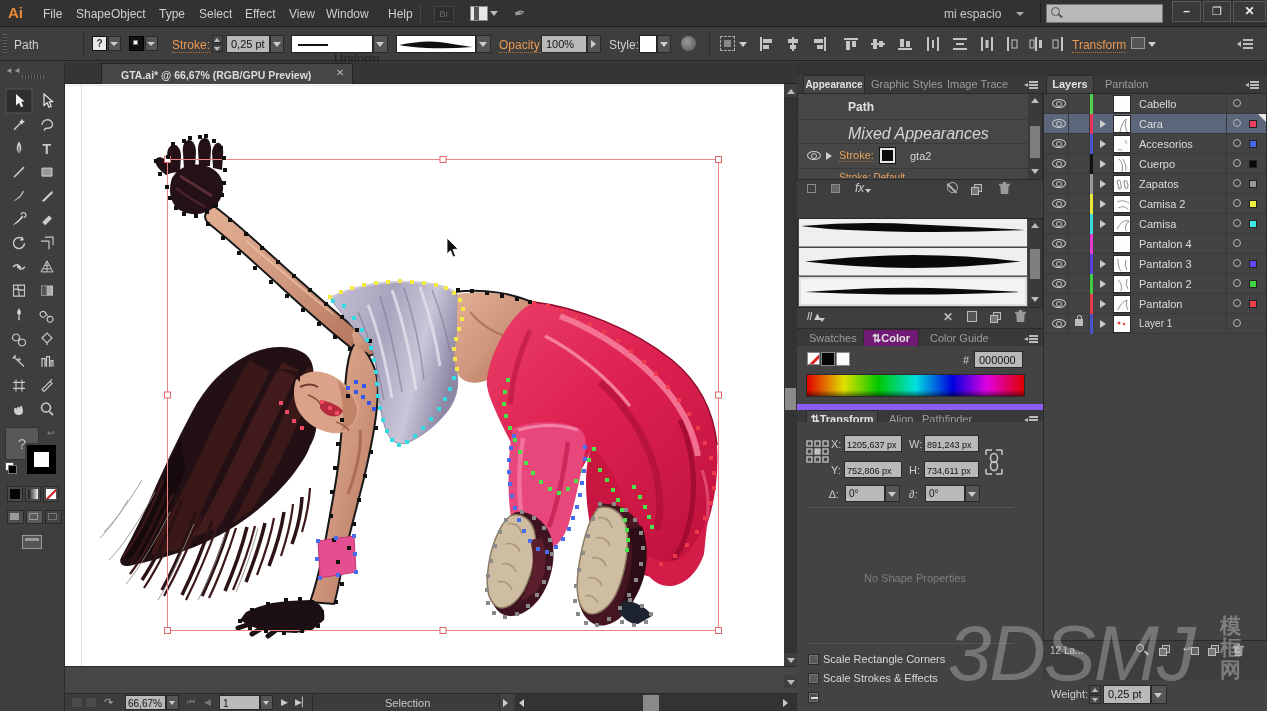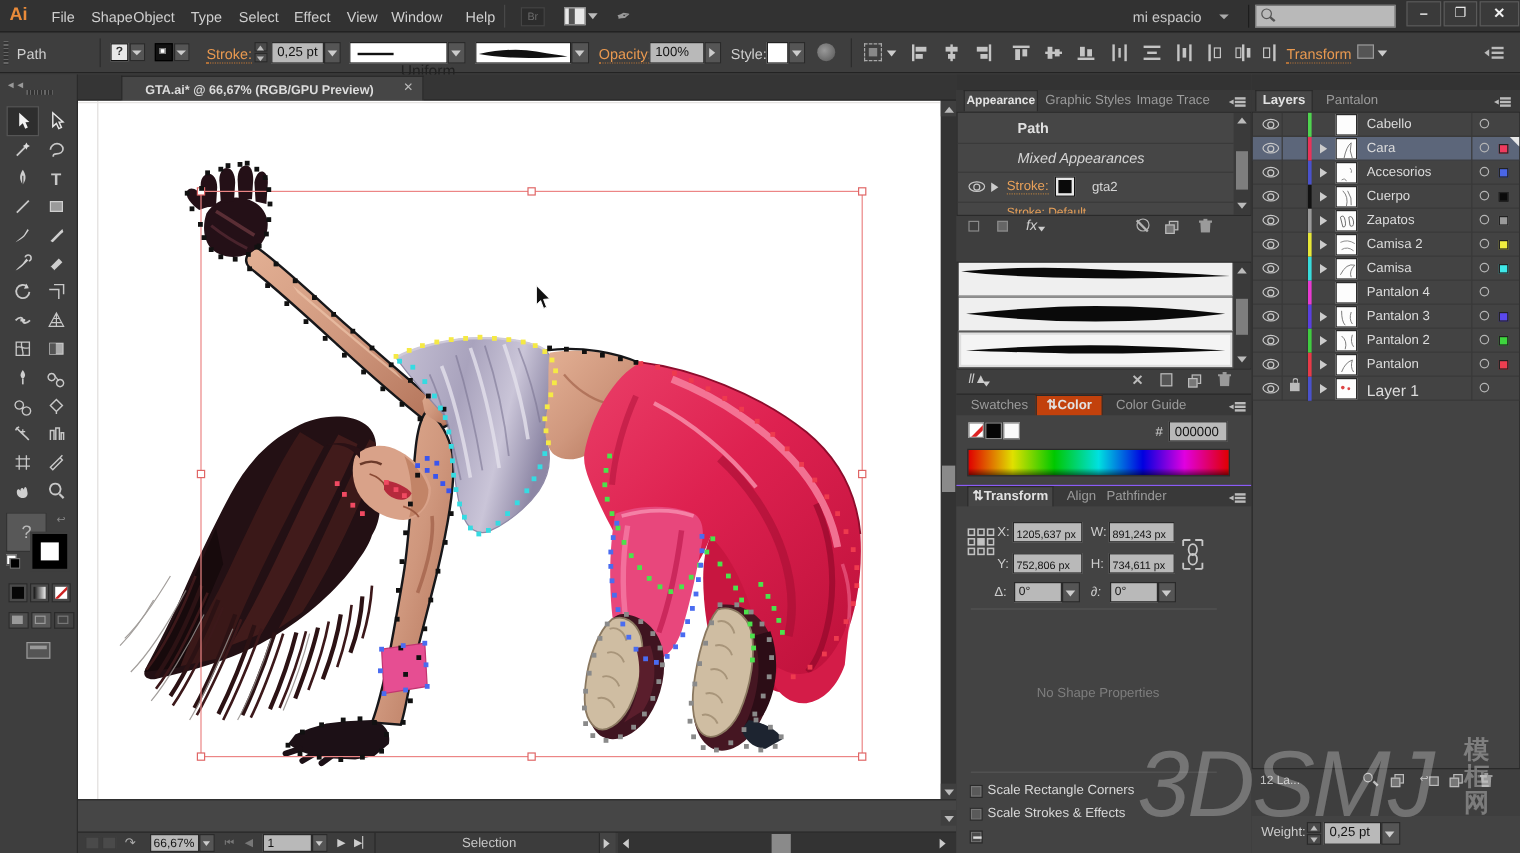--- a/index.html
+++ b/index.html
@@ -813,21 +813,21 @@
       <span class="abs" style="left:74px;top:3px;color:#9b9b9b;font-size:11px;">Graphic Styles</span>
       <span class="abs" style="left:150px;top:3px;color:#9b9b9b;font-size:11px;">Image Trace</span>
       <span class="abs" style="left:232px;top:6px;width:9px;height:1.5px;background:#bbb;box-shadow:0 3px 0 #bbb,0 6px 0 #bbb;"></span>
       <span class="abs" style="left:227px;top:8px;width:0;height:0;border-top:2.5px solid transparent;border-bottom:2.5px solid transparent;border-right:4px solid #bbb;"></span>
     </div>
     <div class="abs" style="left:0;top:31px;width:246px;height:87px;background:#464646;border:1px solid #2a2a2a;">
       <div class="abs" style="left:0;top:0;width:230px;height:26px;border-bottom:1px solid #3a3a3a;">
           <span class="abs" style="left:50px;top:6px;color:#e0e0e0;font-size:12px;font-weight:bold;">Path</span>
         </div>
       <div class="abs" style="left:0;top:26px;width:230px;height:24px;border-bottom:1px solid #3a3a3a;">
-          <span class="abs" style="left:50px;top:5px;color:#d5d5d5;font-size:12px;font-style:italic;">Mixed Appearances</span>
+          <span class="abs" style="left:50px;top:5px;color:#d5d5d5;font-size:16px;font-style:italic;">Mixed Appearances</span>
         </div>
       <div class="abs" style="left:0;top:50px;width:230px;height:25px;border-bottom:1px solid #3a3a3a;">
         <span class="abs eye" style="left:9px;top:7px;"></span>
         <span class="abs" style="left:28px;top:8px;width:0;height:0;border-top:4px solid transparent;border-bottom:4px solid transparent;border-left:6px solid #ccc;"></span>
         <span class="abs" style="left:41px;top:5px;color:#e9a159;font-size:11px;border-bottom:1px dotted #a87840;">Stroke:</span>
         <span class="abs" style="left:81px;top:3px;width:17px;height:17px;background:#e8e8e8;border:1px solid #111;"></span>
         <span class="abs" style="left:84px;top:6px;width:11px;height:11px;background:#0a0a0a;"></span>
         <span class="abs" style="left:112px;top:6px;color:#d5d5d5;font-size:11px;">gta2</span>
       </div>
       <div class="abs" style="left:0;top:75px;width:230px;height:9px;overflow:hidden;">
@@ -880,37 +880,37 @@
       <span class="abs" style="left:22px;top:10px;width:0;height:0;border-left:3px solid transparent;border-right:3px solid transparent;border-top:4px solid #ccc;"></span>
       <span class="abs" style="left:146px;top:2px;color:#bbb;font-size:12px;font-weight:bold;">✕</span>
       <span class="abs" style="left:170px;top:3px;width:10px;height:11px;border:1px solid #bbb;background:#555;"></span>
       <span class="abs" style="left:196px;top:4px;width:8px;height:8px;border:1px solid #bbb;background:#555;"></span>
       <span class="abs" style="left:193px;top:7px;width:8px;height:8px;border:1px solid #bbb;background:#777;"></span>
       <span class="abs trash" style="left:218px;top:2px;"></span>
     </div>
 
     <div class="abs" style="left:0;top:266px;width:246px;height:18px;background:#393939;border-top:1px solid #2a2a2a;">
       <span class="abs" style="left:12px;top:3px;color:#9b9b9b;font-size:11px;">Swatches</span>
-      <div class="abs" style="left:66px;top:0;width:56px;height:18px;background:#c2410c;border:1px solid #2a2a2a;border-bottom:none;color:#e2e2e2;font-size:11px;font-weight:bold;text-align:center;line-height:17px;">⇅Color</div>
+      <div class="abs" style="left:66px;top:0;width:56px;height:18px;background:#701a75;border:1px solid #2a2a2a;border-bottom:none;color:#e2e2e2;font-size:11px;font-weight:bold;text-align:center;line-height:17px;">⇅Color</div>
       <span class="abs" style="left:133px;top:3px;color:#9b9b9b;font-size:11px;">Color Guide</span>
       <span class="abs" style="left:232px;top:6px;width:9px;height:1.5px;background:#bbb;box-shadow:0 3px 0 #bbb,0 6px 0 #bbb;"></span>
       <span class="abs" style="left:227px;top:8px;width:0;height:0;border-top:2.5px solid transparent;border-bottom:2.5px solid transparent;border-right:4px solid #bbb;"></span>
     </div>
     <div class="abs" style="left:0;top:284px;width:246px;height:58px;background:#434343;">
       <span class="abs" style="left:10px;top:6px;width:13px;height:13px;background:#fff;border:1px solid #888;overflow:hidden;">
           <span class="abs" style="left:-3px;top:5px;width:22px;height:3px;background:#d22;transform:rotate(-45deg);"></span>
         </span>
       <span class="abs" style="left:24px;top:6px;width:14px;height:14px;background:#050505;border:1px solid #888;"></span>
       <span class="abs" style="left:39px;top:6px;width:14px;height:14px;background:#fbfbfb;border:1px solid #888;"></span>
       <span class="abs" style="left:166px;top:8px;color:#ccc;font-size:11px;">#</span>
       <span class="abs inp" style="left:177px;top:5px;width:49px;height:17px;font-size:11px;">000000</span>
       <div class="abs" style="left:9px;top:28px;width:219px;height:23px;border:1px solid #2a2a2a;background:linear-gradient(to bottom, rgba(0,0,0,0) 72%, rgba(0,0,0,0.5) 100%), linear-gradient(to right, #e00000, #e0e000 17%, #00c800 33%, #00e0e0 50%, #0000e0 67%, #e000e0 83%, #e00000 100%);"></div>
     </div>
 
-    <div class="abs" style="left:0;top:342px;width:246px;height:18px;background:#393939;border-top:1px solid #8b5cf6;">
+    <div class="abs" style="left:0;top:342px;width:246px;height:18px;background:#393939;border-top:6px solid #8b5cf6;">
       <div class="abs" style="left:9px;top:0;width:72px;height:18px;background:#464646;border:1px solid #2a2a2a;border-bottom:none;color:#e2e2e2;font-size:11px;font-weight:bold;text-align:center;line-height:17px;">⇅Transform</div>
       <span class="abs" style="left:92px;top:3px;color:#9b9b9b;font-size:11px;">Align</span>
       <span class="abs" style="left:125px;top:3px;color:#9b9b9b;font-size:11px;">Pathfinder</span>
       <span class="abs" style="left:232px;top:6px;width:9px;height:1.5px;background:#bbb;box-shadow:0 3px 0 #bbb,0 6px 0 #bbb;"></span>
       <span class="abs" style="left:227px;top:8px;width:0;height:0;border-top:2.5px solid transparent;border-bottom:2.5px solid transparent;border-right:4px solid #bbb;"></span>
     </div>
     <div class="abs" style="left:0;top:360px;width:246px;height:351px;background:#434343;">
 
 <svg class="abs" style="left:8px;top:16px;" width="24" height="26" viewBox="0 0 24 26">
           <g fill="none" stroke="#c2c2c2" stroke-width="1.3">
@@ -1123,21 +1123,21 @@
           <span class="abs" style="left:24px;top:0;width:1px;height:20px;background:#393939;"></span>
           <span class="abs" style="left:31px;top:5px;width:8px;height:7px;background:#bbb;"></span>
           <span class="abs" style="left:32.5px;top:1px;width:5px;height:6px;border:1.5px solid #bbb;border-bottom:none;border-radius:4px 4px 0 0;"></span>
           <span class="abs" style="left:45px;top:0;width:1px;height:20px;background:#393939;"></span>
           <span class="abs" style="left:46px;top:0;width:3px;height:20px;background:#4a52cc;"></span>
           <span class="abs" style="left:56px;top:6px;width:0;height:0;border-top:4.5px solid transparent;border-bottom:4.5px solid transparent;border-left:6px solid #ccc;"></span>
           <span class="abs" style="left:69px;top:1px;width:18px;height:18px;background:#fdfdfd;border:1px solid #2a2a2a;"><svg width="17" height="17" viewBox="0 0 17 17">
               <circle cx="5" cy="7" r="1.5" fill="#d44"></circle>
               <circle cx="10" cy="8" r="1.2" fill="#d44"></circle>
             </svg></span>
-          <span class="abs" style="left:95px;top:4px;color:#dcdcdc;font-size:13px;">Layer 1</span>
+          <span class="abs" style="left:95px;top:4px;color:#dcdcdc;font-size:10px;">Layer 1</span>
           <span class="abs" style="left:182px;top:0;width:1px;height:20px;background:#393939;"></span>
           <span class="abs" style="left:189px;top:5px;width:8px;height:8px;border:1.5px solid #b5b5b5;border-radius:50%;"></span>
         </div>
       </div>
 
     <div class="abs" style="left:0;top:579px;width:224px;height:20px;">
       <span class="abs" style="left:7px;top:4px;color:#c0c0c0;font-size:10px;">12 La...</span>
       <span class="abs" style="left:93px;top:3px;width:8px;height:8px;border:1.5px solid #bbb;border-radius:50%;"></span>
       <span class="abs" style="left:101px;top:11px;width:5px;height:1.5px;background:#bbb;transform:rotate(45deg);"></span>
       <span class="abs" style="left:119px;top:4px;width:8px;height:8px;border:1px solid #bbb;background:#555;"></span>

